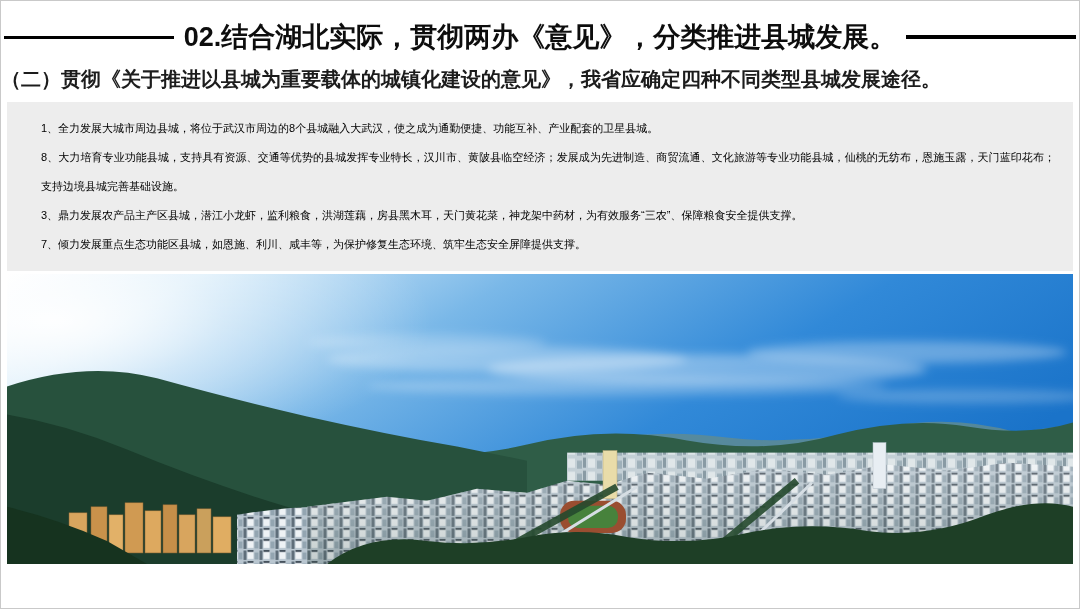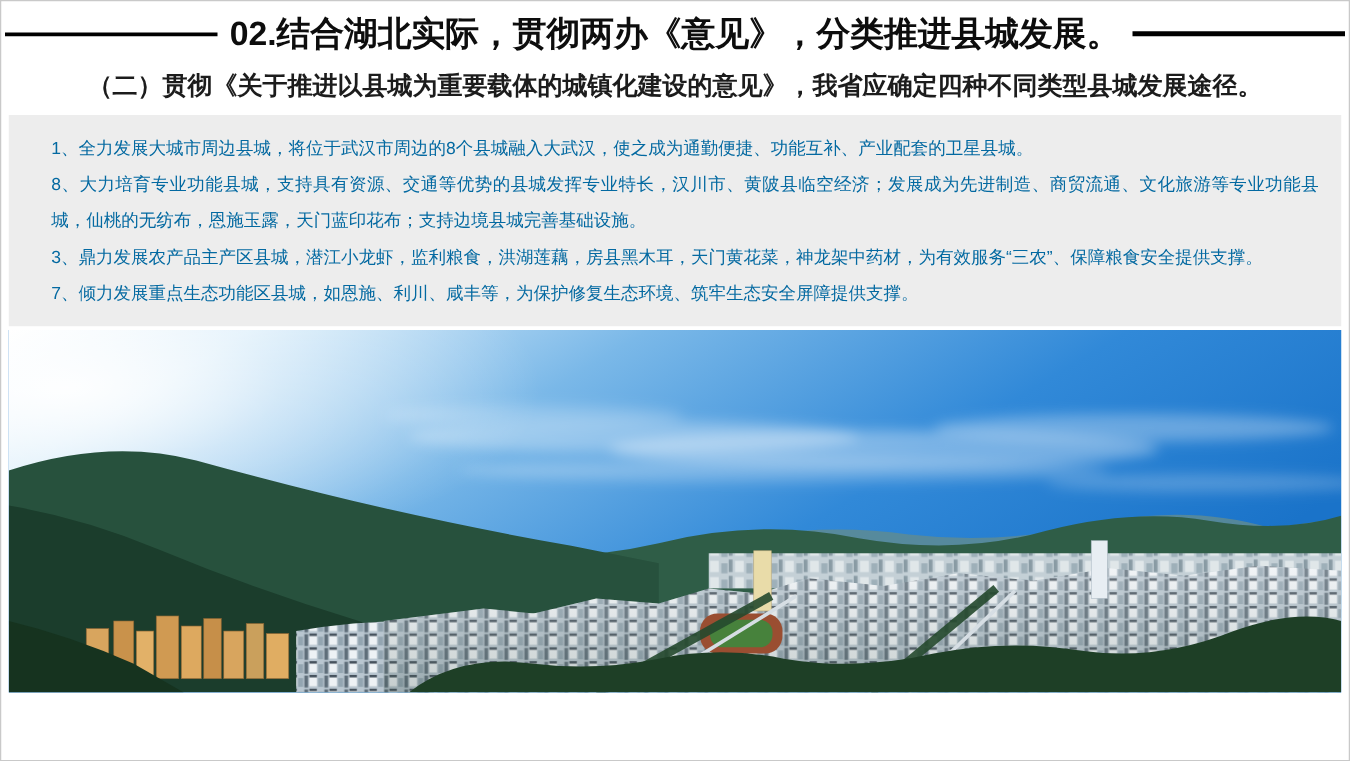--- a/index.html
+++ b/index.html
@@ -8,47 +8,46 @@
     width:1080px;height:609px;
     box-sizing:border-box;
     background:#ffffff;
     border:1px solid #c9c9c9;
     overflow:hidden;
     font-family:"Liberation Sans","DejaVu Sans",sans-serif;
   }
   
   .title-row{
     display:flex;align-items:center;gap:10px;
-    margin-top:10px;padding:0 3px;
+    margin-top:20px;padding:0 3px;
   }
   .rule{background:#000;}
   .rule-left{flex:1;height:3px;}
   .rule-right{flex:1;height:4px;}
   .slide-title{
     flex:0 0 auto;
     font-size:27px;font-weight:bold;color:#0d0d0d;
     white-space:nowrap;line-height:1.2;
   }
   
   .slide-subtitle{
     margin-top:13px;
-    text-align:center;
     font-size:20px;font-weight:bold;color:#1c1c1c;
     white-space:nowrap;line-height:1.3;
   }
   
   .body-panel{
     margin:10px 6px 0 6px;
     background:#ededed;
     padding:12px 18px 12px 34px;
     box-sizing:border-box;
   }
   .body-panel p{
     margin:0;
-    font-size:14px;line-height:29px;color:#0369a1;
+    font-size:11px;line-height:29px;color:#000000;
     text-align:justify;
   }
   
   .photo{
     margin:3px 6px 0 6px;
     height:290px;
     overflow:hidden;
     background:#3a8bd4;
   }
   .photo svg{display:block;width:100%;height:100%;}

